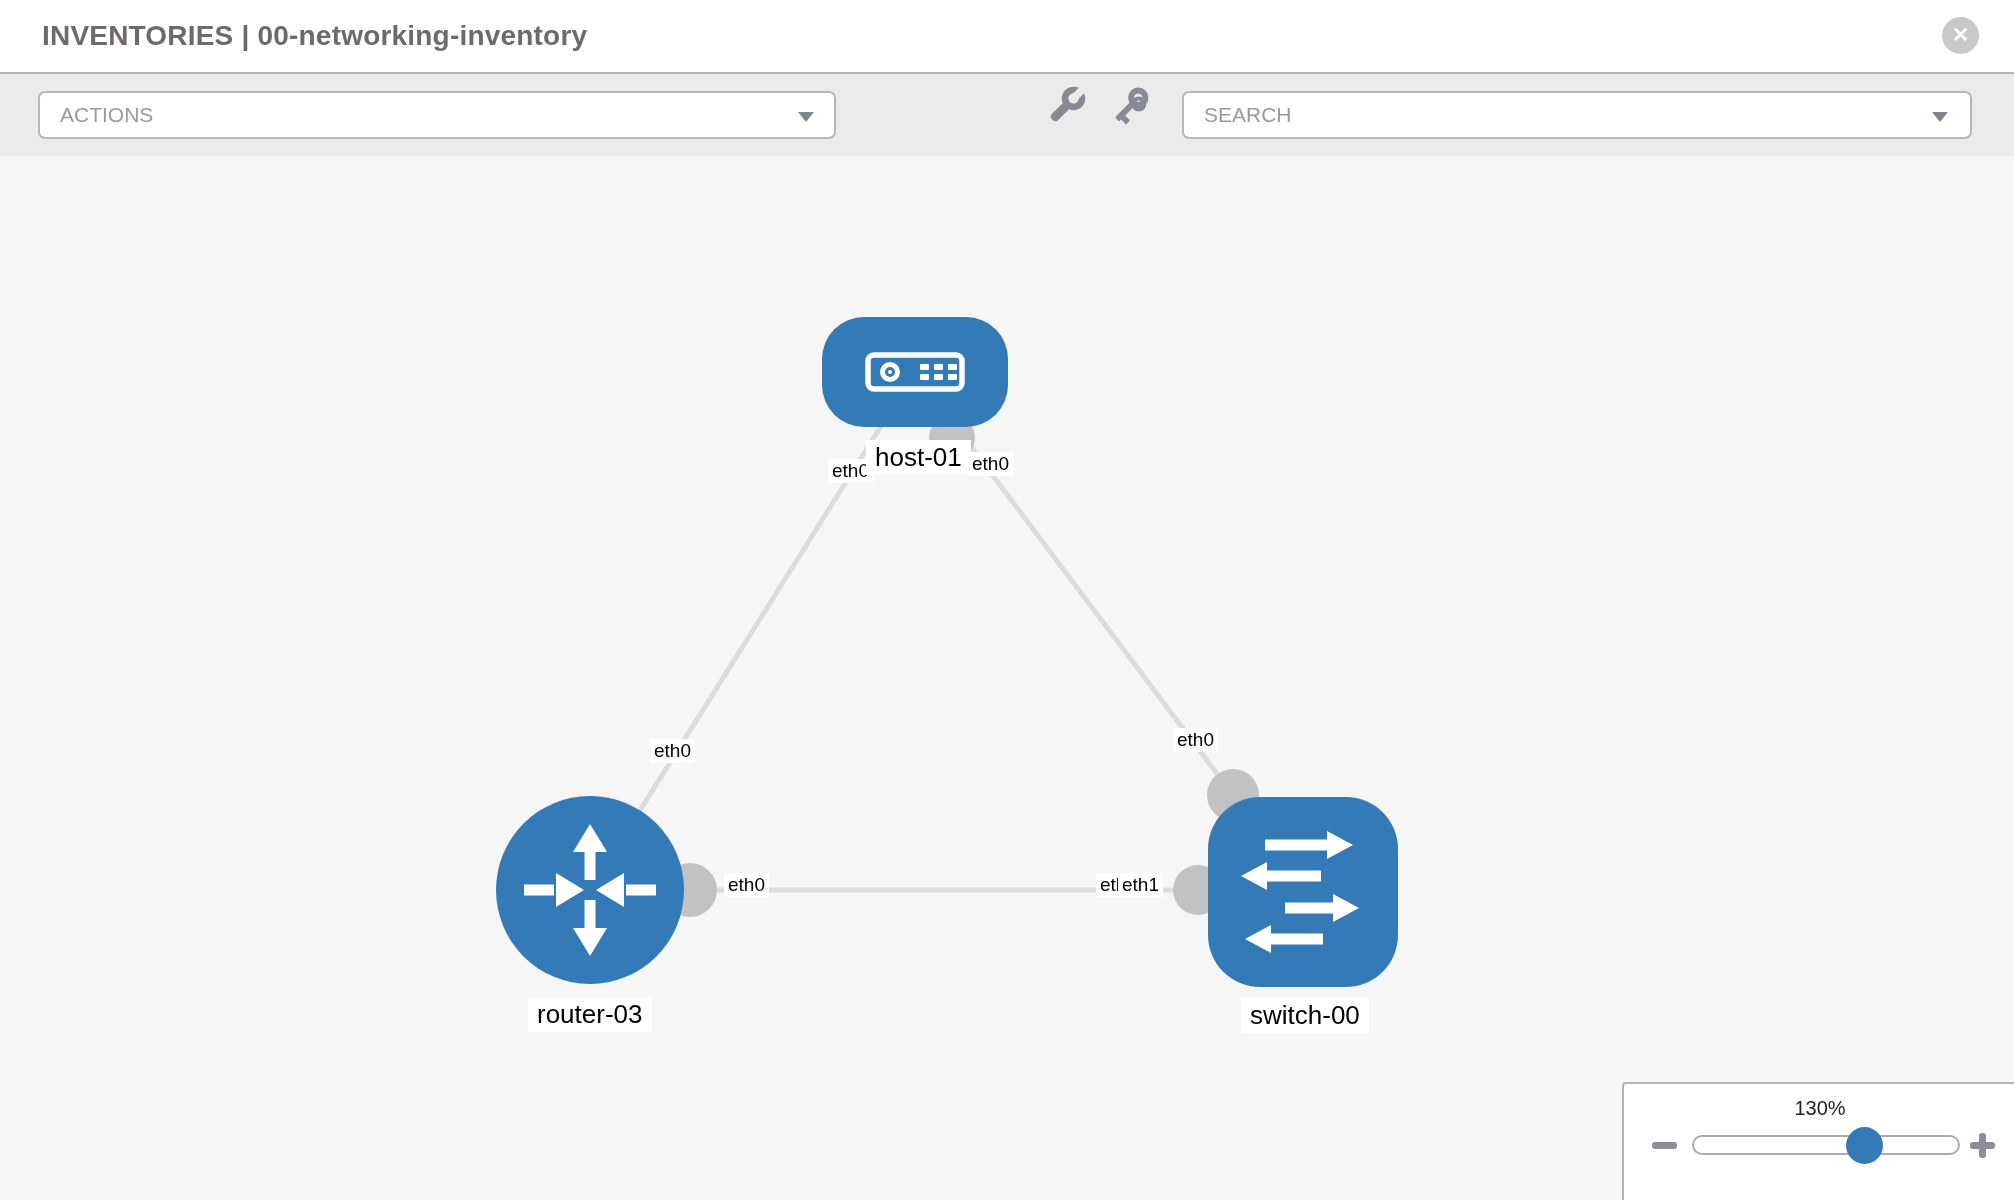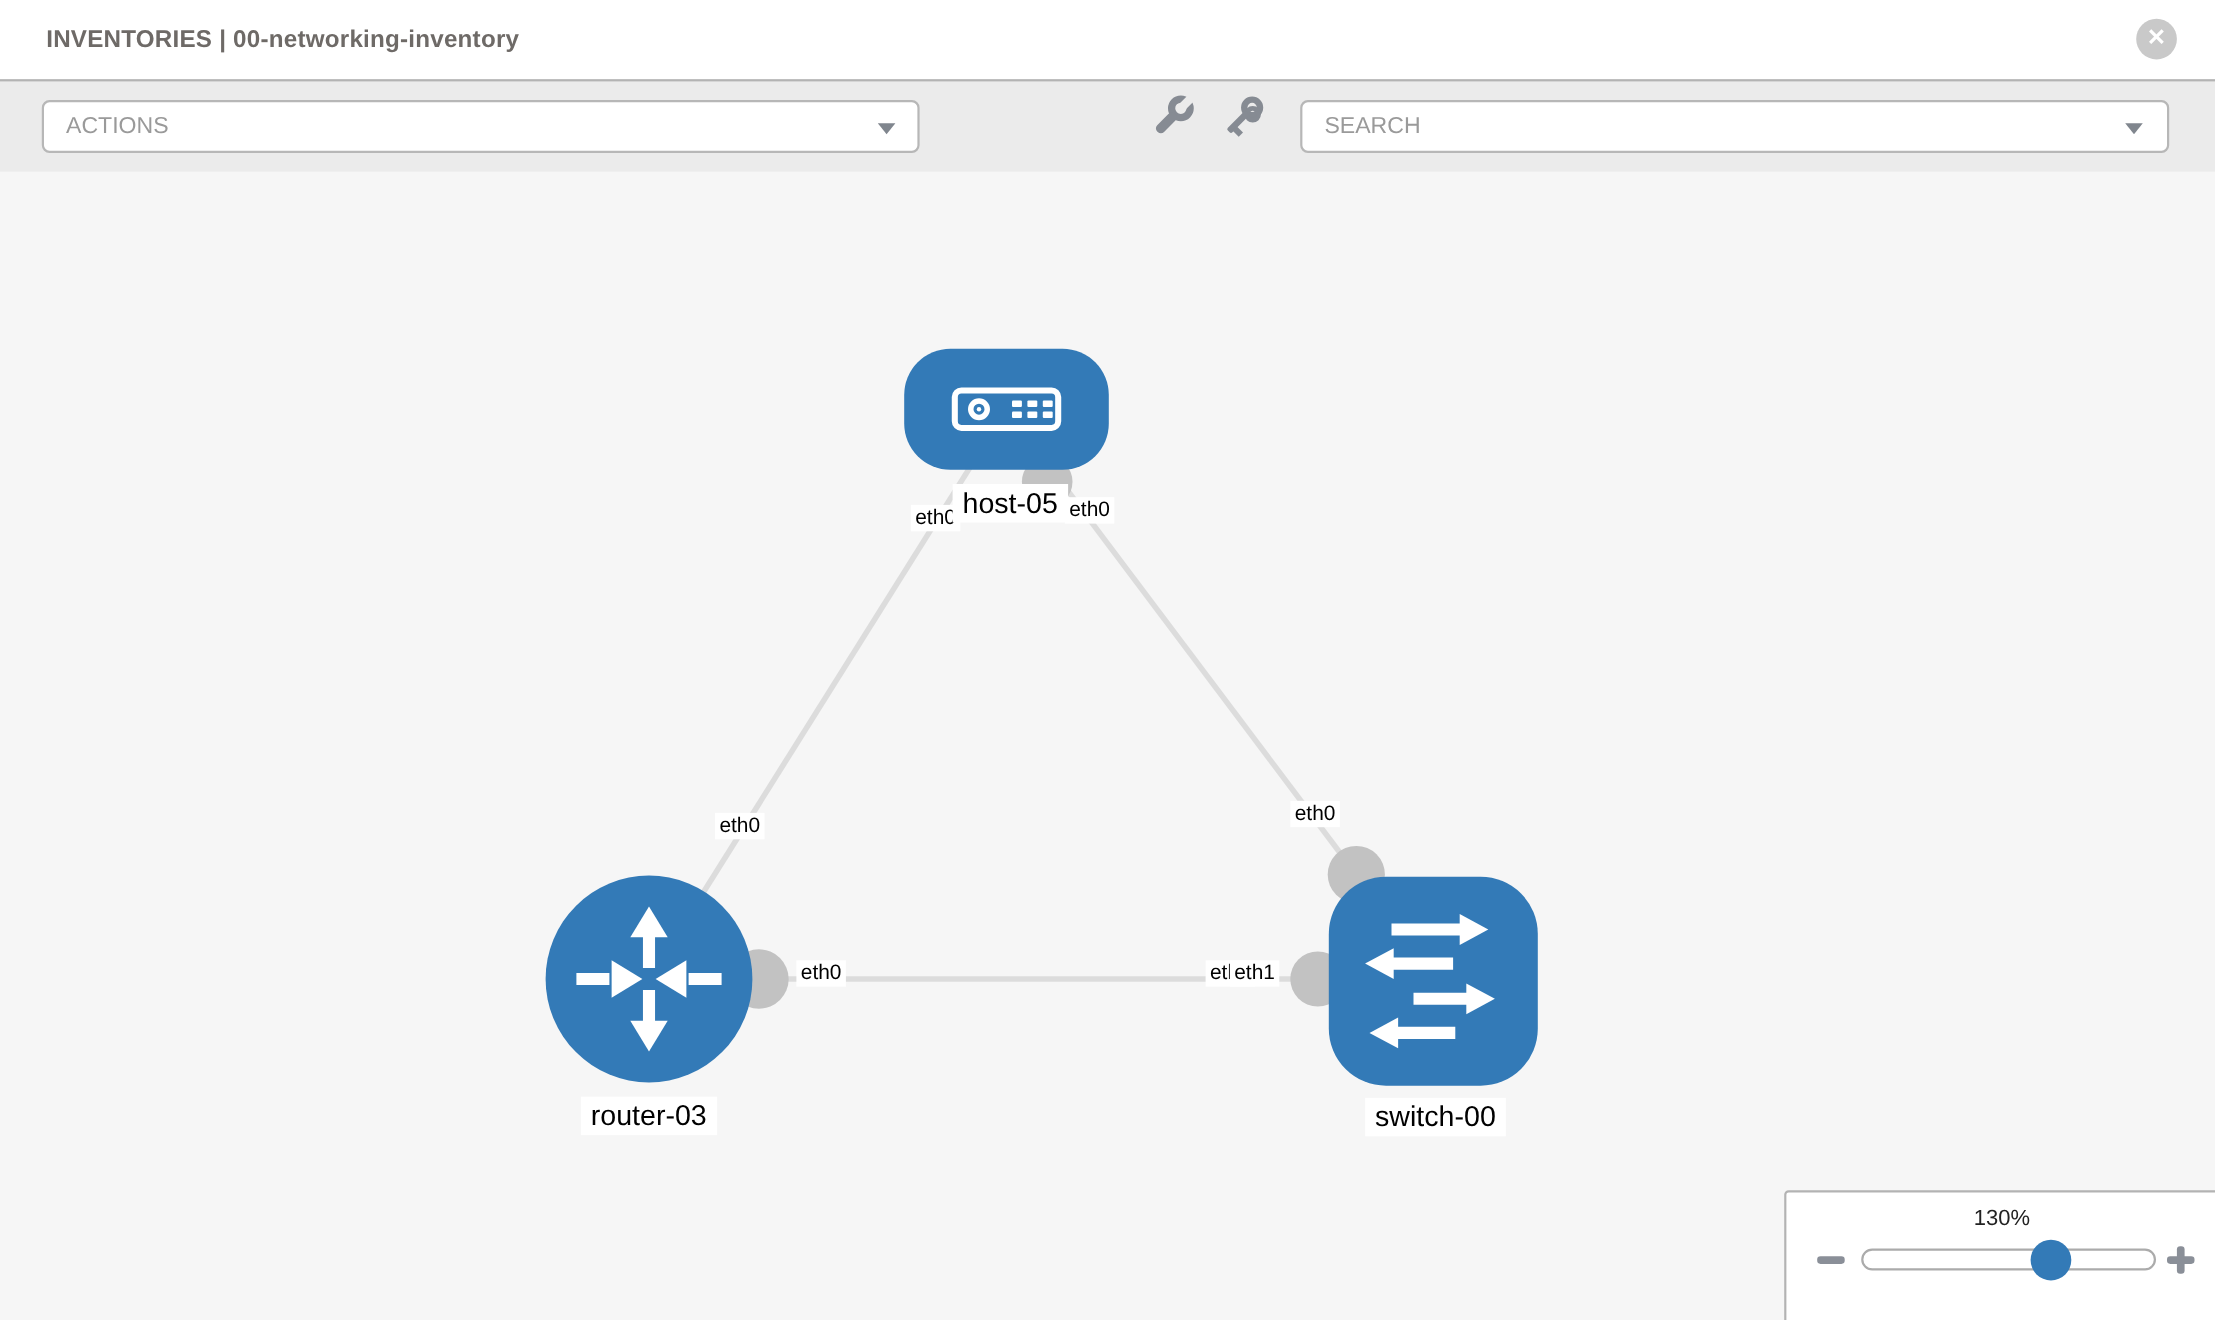--- a/index.html
+++ b/index.html
@@ -2,21 +2,21 @@
 <html><head>
 <meta charset="utf-8">
 <style>
   * { margin:0; padding:0; box-sizing:border-box; }
   body { font-family:"Liberation Sans", sans-serif; }
   .screen { position:relative; width:2014px; height:1200px; overflow:hidden; background:#f6f6f6; }
 
   
   .header { position:absolute; left:0; top:0; width:2014px; height:72px; background:#ffffff; }
   .page-title { position:absolute; left:42px; top:0; height:72px; line-height:72px;
-                font-size:22px; font-weight:bold; color:#6e6a67; letter-spacing:.2px; }
+                font-size:28px; font-weight:bold; color:#6e6a67; letter-spacing:.2px; }
   .close-btn { position:absolute; left:1942px; top:17px; width:37px; height:37px; border-radius:50%;
                background:#c9c9c9; color:#ffffff; text-align:center; line-height:36px;
                font-size:21px; font-weight:bold; cursor:pointer; }
 
   
   .toolbar { position:absolute; left:0; top:72px; width:2014px; height:96px; background:#ebebeb;
              border-top:2px solid #b3b3b3; border-bottom:4px solid #ec4899; }
   .combo { position:absolute; top:17px; height:48px; background:#ffffff; border:2px solid #b7b7b7;
            border-radius:7px; }
   .combo .combo-text { position:absolute; left:20px; top:0; line-height:44px; font-size:21px; color:#9a9a9a; }
@@ -162,21 +162,21 @@
     </svg>
 
     <div class="chip if-chip" style="left:828px;  top:303px;">eth0</div>
     <div class="chip if-chip" style="left:968px;  top:296px;">eth0</div>
     <div class="chip if-chip" style="left:650px;  top:583px;">eth0</div>
     <div class="chip if-chip" style="left:1173px; top:572px;">eth0</div>
     <div class="chip if-chip" style="left:724px;  top:717px;">eth0</div>
     <div class="chip if-chip" style="left:1096px; top:717px;">eth0</div>
     <div class="chip if-chip" style="left:1118px; top:717px;text-align:right;">eth1</div>
 
-    <div class="chip node-chip" style="left:866px;  top:284px;">host-05</div>
+    <div class="chip node-chip" style="left:866px;  top:284px;">host-01</div>
     <div class="chip node-chip" style="left:528px;  top:841px;">router-03</div>
     <div class="chip node-chip" style="left:1241px; top:842px;">switch-00</div>
   </div>
 
   <div class="zoom-panel">
     <div class="zoom-percent">130%</div>
     <div class="zoom-minus"></div>
     <div class="zoom-track"></div>
     <div class="zoom-handle"></div>
     <div class="zoom-plus"></div>

